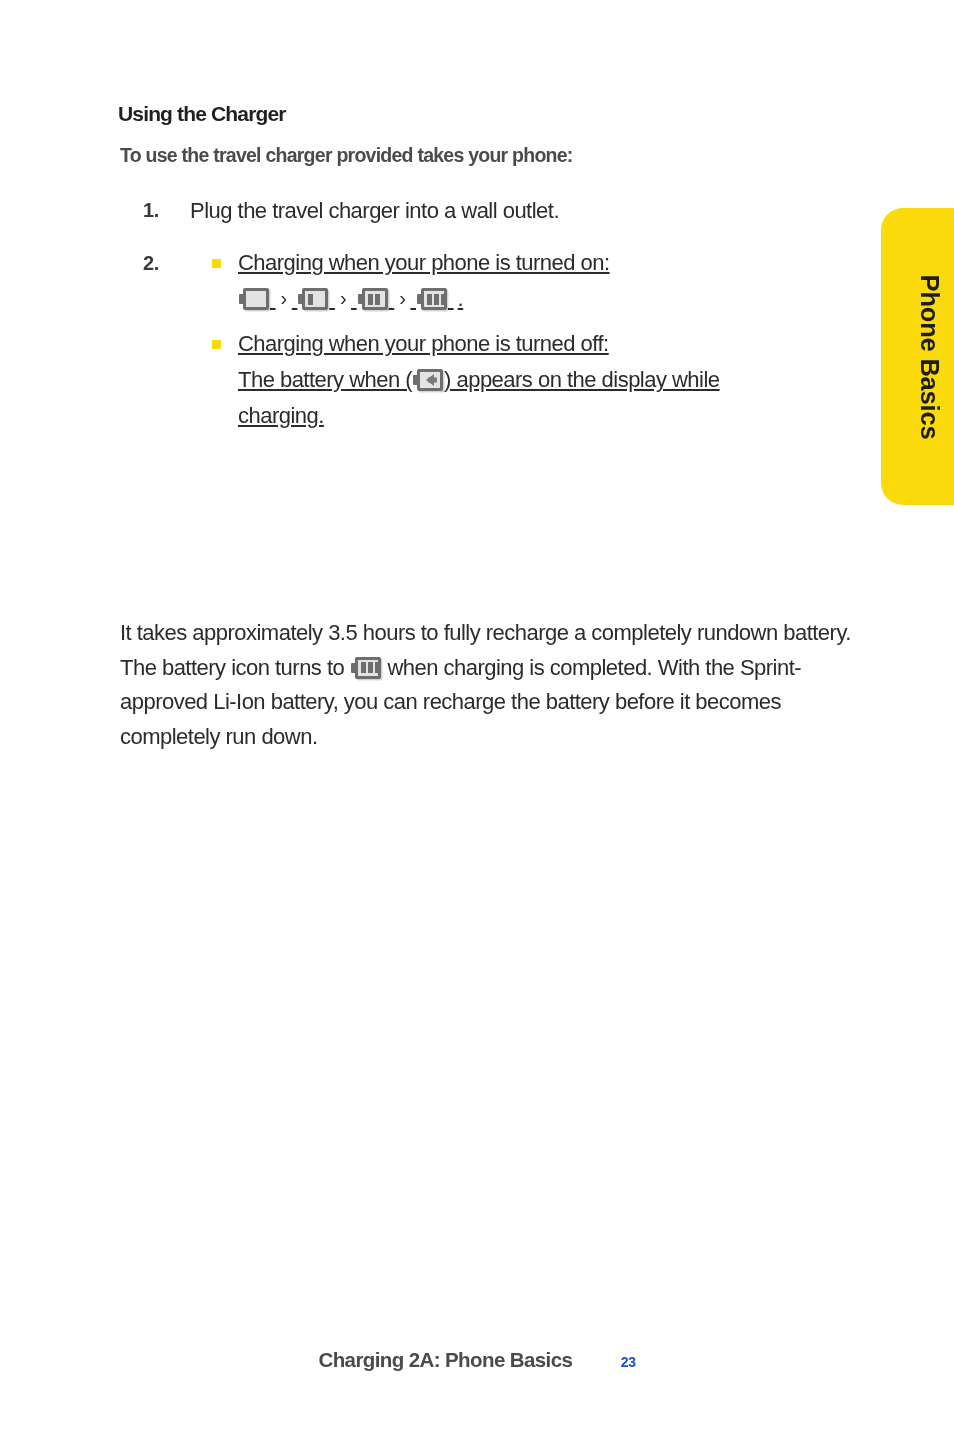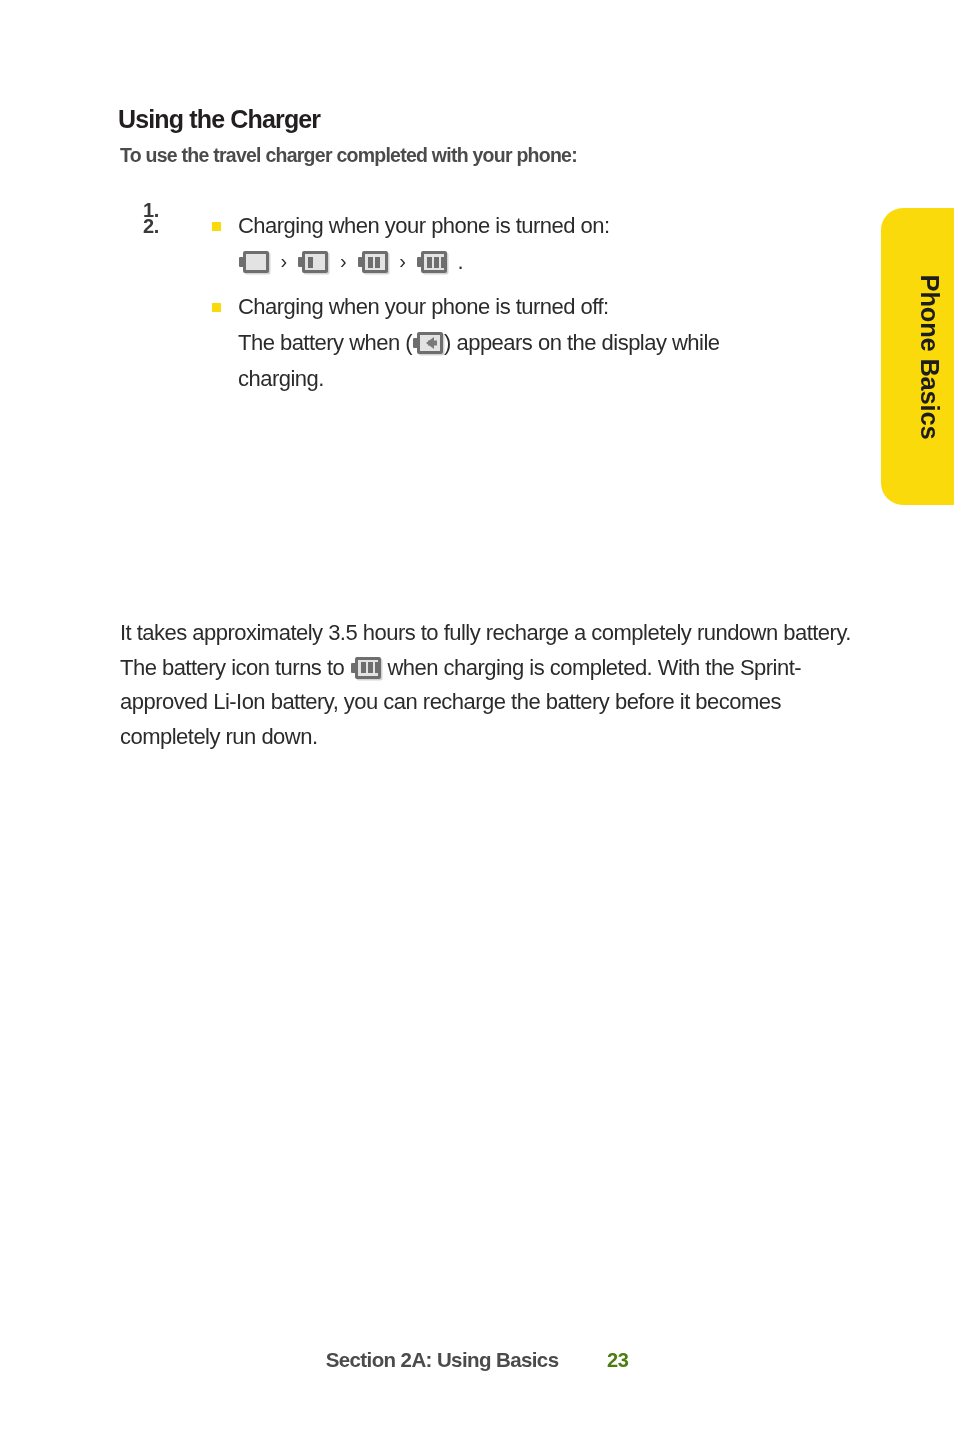--- a/index.html
+++ b/index.html
@@ -44,21 +44,21 @@
     color: #1d1d1b;
     letter-spacing: -0.2px;
     font-family: "Liberation Sans", sans-serif;
   }
 
   
   .heading {
     position: absolute;
     left: 118px;
     top: 88px;
-    font-size: 25px;
+    font-size: 21px;
     font-weight: bold;
     color: #231f20;
     letter-spacing: -0.85px;
     white-space: nowrap;
   }
 
   
   .intro {
     position: absolute;
     left: 120px;
@@ -102,20 +102,21 @@
     padding-left: 20px;
   }
   .bullet-item {
     position: relative;
     padding-left: 28px;
     margin-bottom: 12px;
     font-size: 22px;
     line-height: 36px;
     color: #2b2b2b;
     letter-spacing: -0.52px;
+    text-decoration: underline;
   }
   .bullet-marker {
     position: absolute;
     left: 2px;
     top: 14px;
     width: 9px;
     height: 9px;
     background: #FBDA0C;
   }
 
@@ -227,44 +228,45 @@
     display: inline-block;
     white-space: nowrap;
   }
   .footer-section {
     font-size: 20.5px;
     font-weight: bold;
     color: #4b4b4b;
     letter-spacing: -0.6px;
   }
   .footer-page {
-    font-size: 20px;
-    font-weight: bold;
-    color: #4d7c0f;
+    font-size: 14px;
+    font-weight: bold;
+    color: #1d4ed8;
     margin-left: 44px;
     letter-spacing: -0.4px;
   }
 </style>
 </head>
 <body>
 
 <div class="page">
 
   <div class="side-tab">
     <span class="side-tab-label">Phone Basics</span>
   </div>
 
   <h1 class="heading">Using the Charger</h1>
 
-  <div class="intro">To use the travel charger completed with your phone:</div>
+  <div class="intro">To use the travel charger provided takes your phone:</div>
 
   <div class="num-list">
 
     <div class="num-item">
       <span class="num-marker">1.</span>
+      <span>Plug the travel charger into a wall outlet.</span>
     </div>
 
     <div class="num-item">
       <span class="num-marker">2.</span>
 
       
       <div class="bullet-list">
 
         <div class="bullet-item">
           <span class="bullet-marker"></span>
@@ -337,18 +339,18 @@
           <span class="batt-bar"></span>
           <span class="batt-bar"></span>
           <span class="batt-bar"></span>
         </span>
       </span>
     </span><span> when charging is completed. With the Sprint-approved Li-Ion battery, you can recharge the battery before it becomes completely run down.</span>
   </p>
 
   <div class="footer">
     <span class="footer-inner">
-      <span class="footer-section">Section 2A: Using Basics</span>
+      <span class="footer-section">Charging 2A: Phone Basics</span>
       <span class="footer-page">23</span>
     </span>
   </div>
 
 </div>
 
 </body></html>

